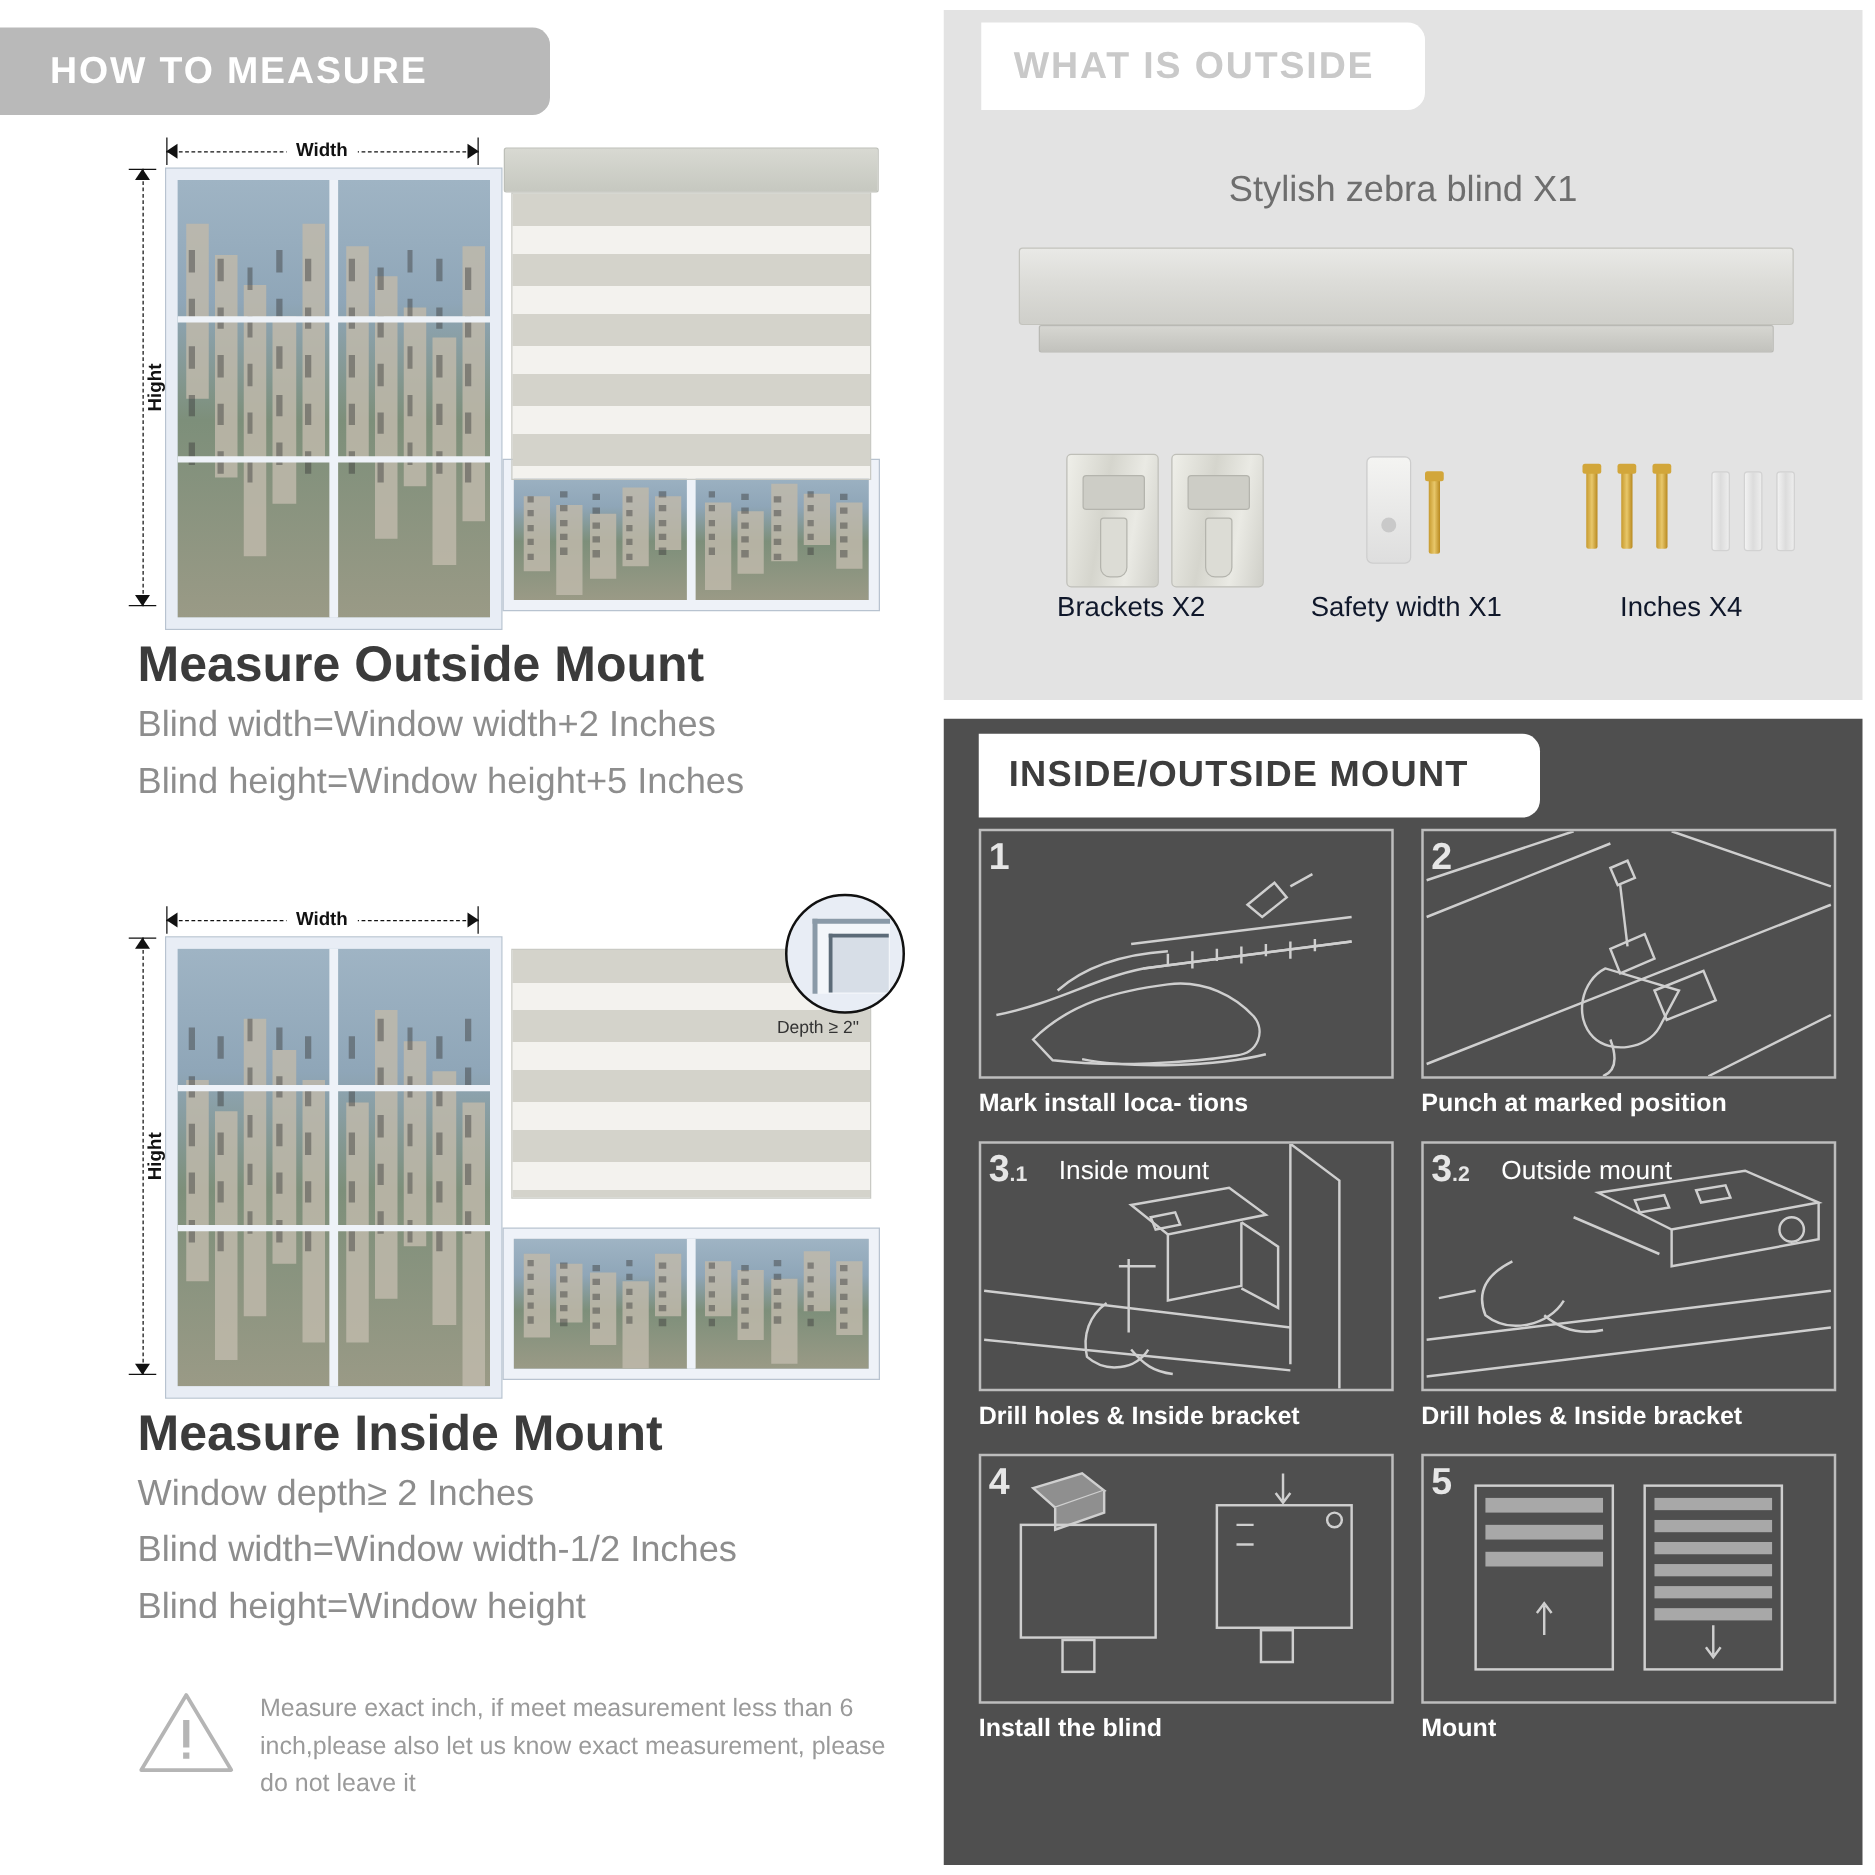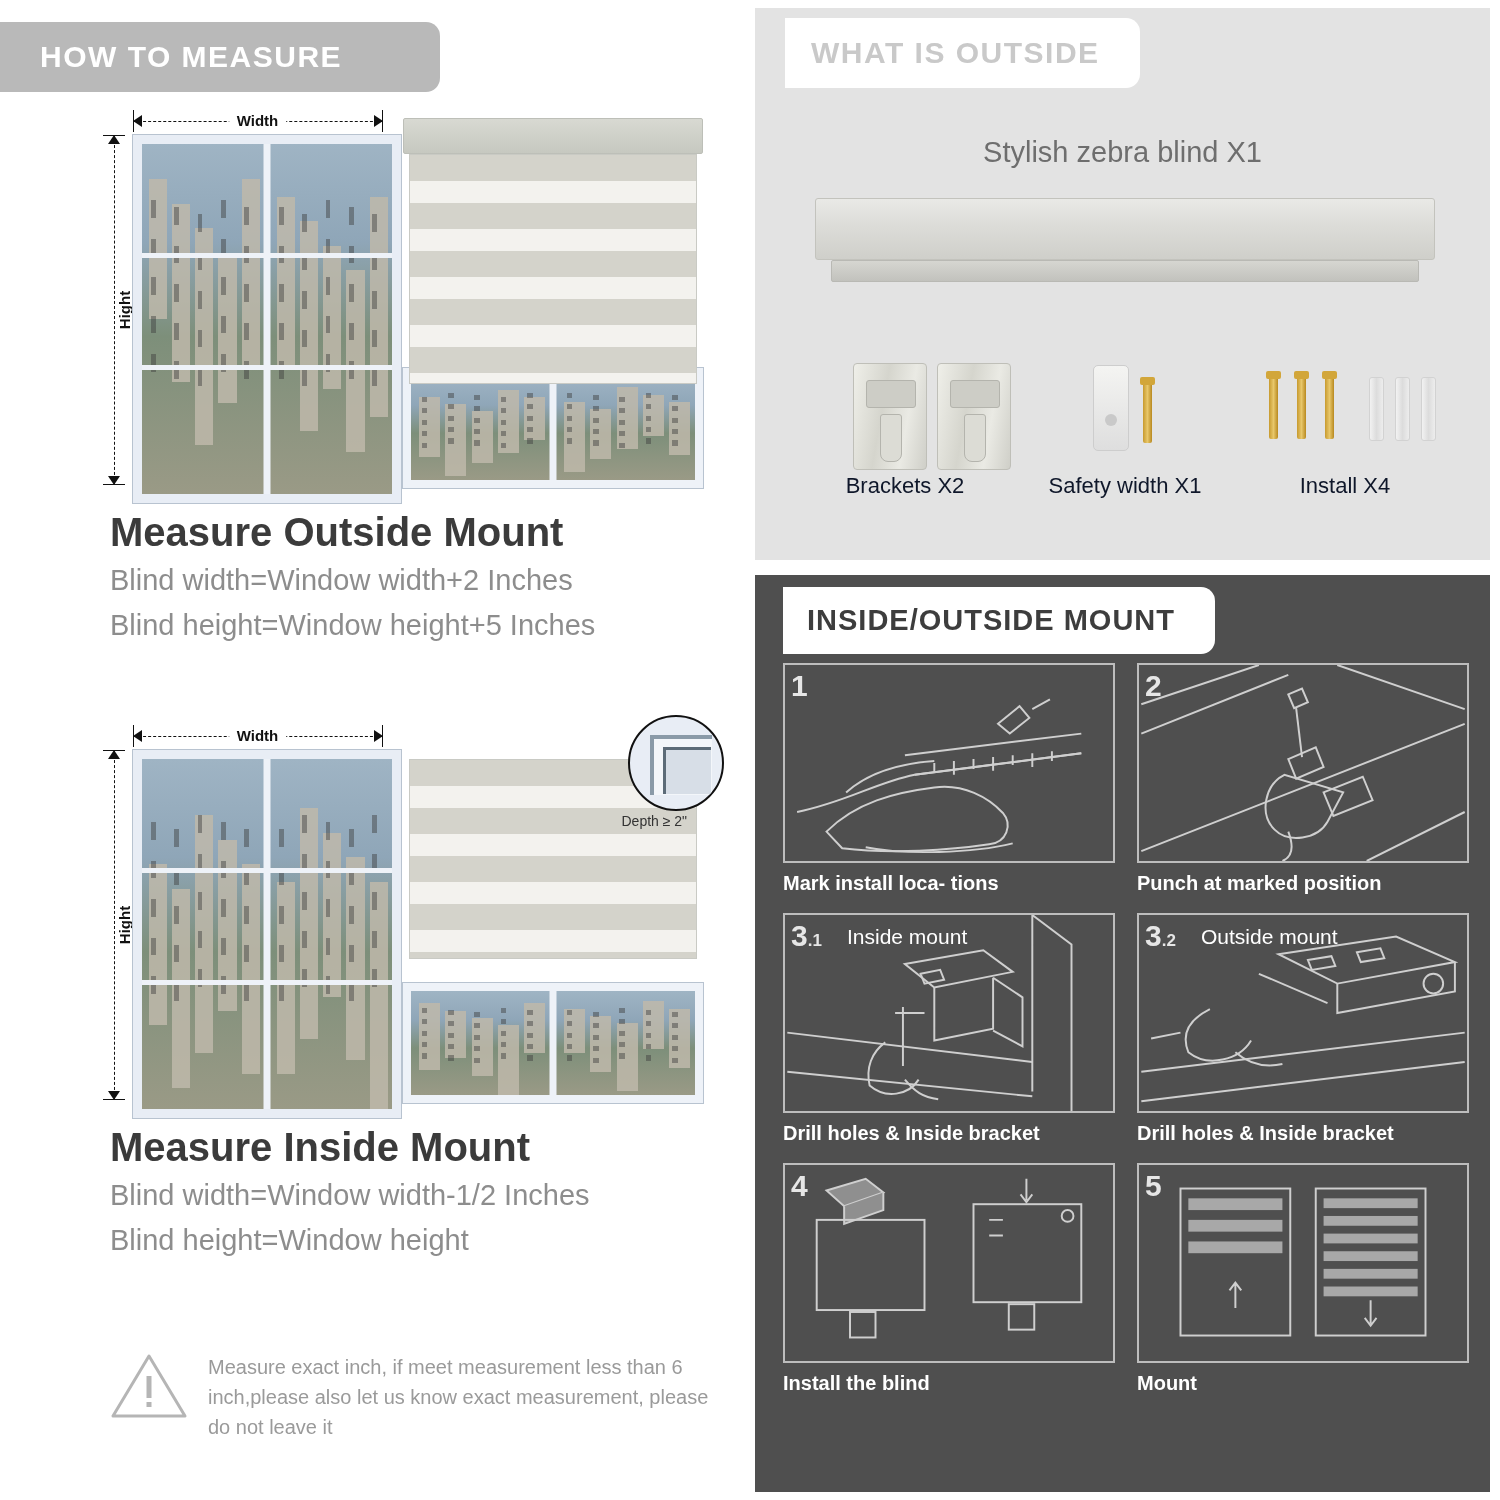--- a/index.html
+++ b/index.html
@@ -215,21 +215,21 @@
   .anchors .a.a1{left:110px;}
   .anchors .a.a2{left:136px;}
   .anchors .a.a3{left:162px;}
 
   .panel-mount{
     position:absolute;left:10px;top:575px;width:735px;height:917px;background:#4f4f4f;
   }
   .tab-mount{
     position:absolute;left:28px;top:12px;background:#ffffff;color:#3d3d3d;
     font-size:29px;font-weight:bold;letter-spacing:1px;
-    padding:17px 40px 17px 24px;border-radius:0 14px 14px 0;
+    padding:17px 57px 17px 24px;border-radius:0 14px 14px 0;
   }
   .steps{
     position:absolute;left:28px;top:88px;width:686px;
     display:grid;grid-template-columns:1fr 1fr;gap:18px 22px;
   }
   .step{position:relative;}
   .step .frame{
     position:relative;width:100%;height:200px;border:2px solid #bdbdbd;box-sizing:border-box;
     background:#4f4f4f;overflow:hidden;
   }
@@ -597,20 +597,21 @@
         <div class="depth-callout">
           <div class="circle">
             <div class="corner"></div>
             <div class="inner"></div>
           </div>
           <div class="depth-text">Depth ≥ 2"</div>
         </div>
       </div>
 
       <div class="mtitle">Measure Inside Mount</div>
+      <div class="mline">Window depth≥ 2 Inches</div>
       <div class="mline">Blind width=Window width-1/2 Inches</div>
       <div class="mline">Blind height=Window height</div>
     </div>
 
     <div class="warn">
       <div class="tri">
         <svg viewBox="0 0 78 68">
           <polygon points="39,4 75,64 3,64" fill="none" stroke="#b5b5b5" stroke-width="3" stroke-linejoin="round"></polygon>
           <rect x="36.5" y="24" width="5" height="22" fill="#b5b5b5"></rect>
           <rect x="36.5" y="50" width="5" height="5" fill="#b5b5b5"></rect>
@@ -652,21 +653,21 @@
           <div class="art">
             <div class="screws anchors">
               <div class="s s1"></div>
                 <div class="s s2"></div>
                 <div class="s s3"></div>
               <div class="a a1"></div>
                 <div class="a a2"></div>
                 <div class="a a3"></div>
             </div>
           </div>
-          <div class="plabel">Install X4</div>
+          <div class="plabel">Inches X4</div>
         </div>
       </div>
     </div>
 
     <div class="panel-mount">
       <div class="tab-mount">INSIDE/OUTSIDE MOUNT</div>
 
       <div class="steps">
 
         <div class="step">

